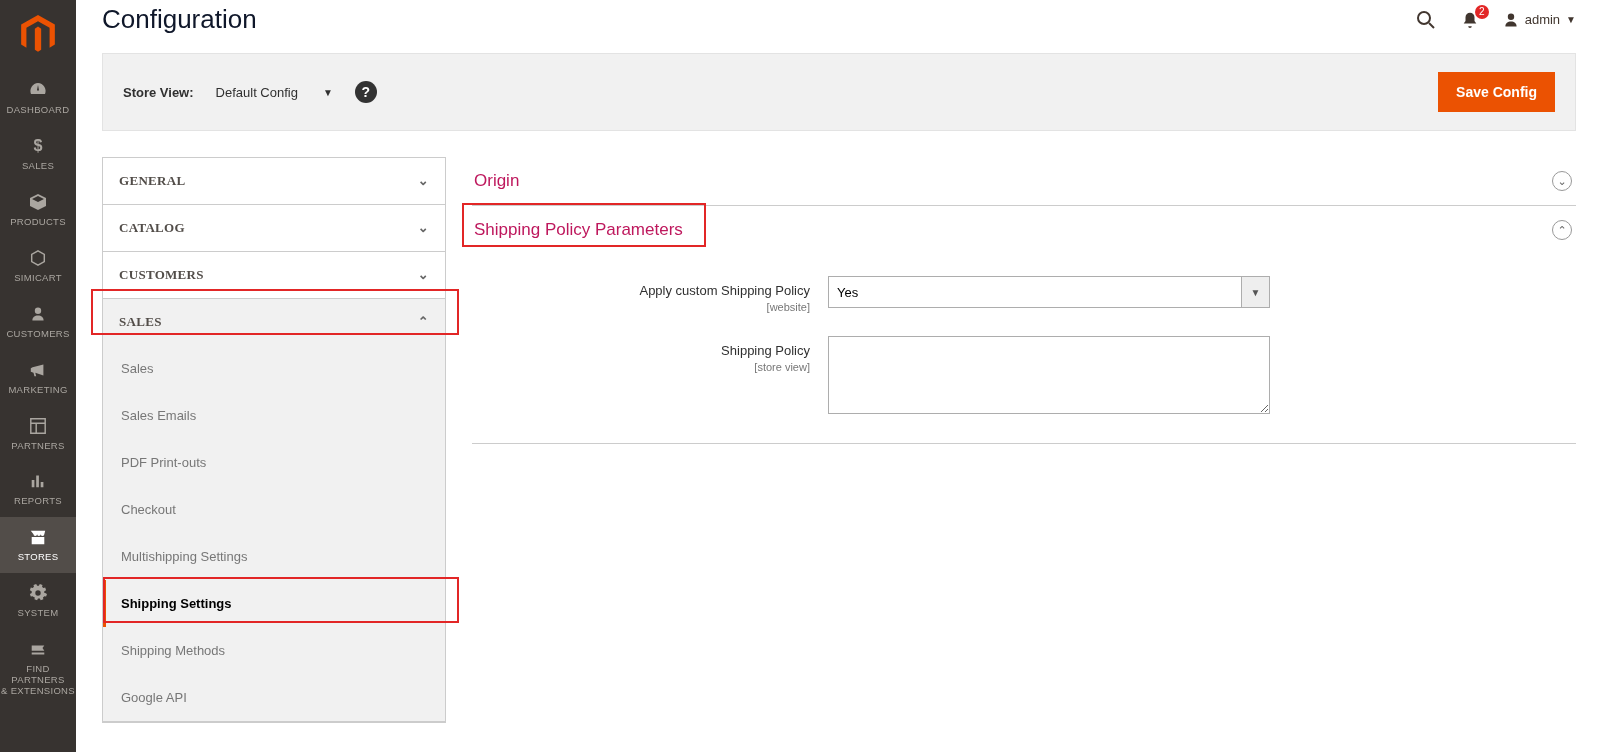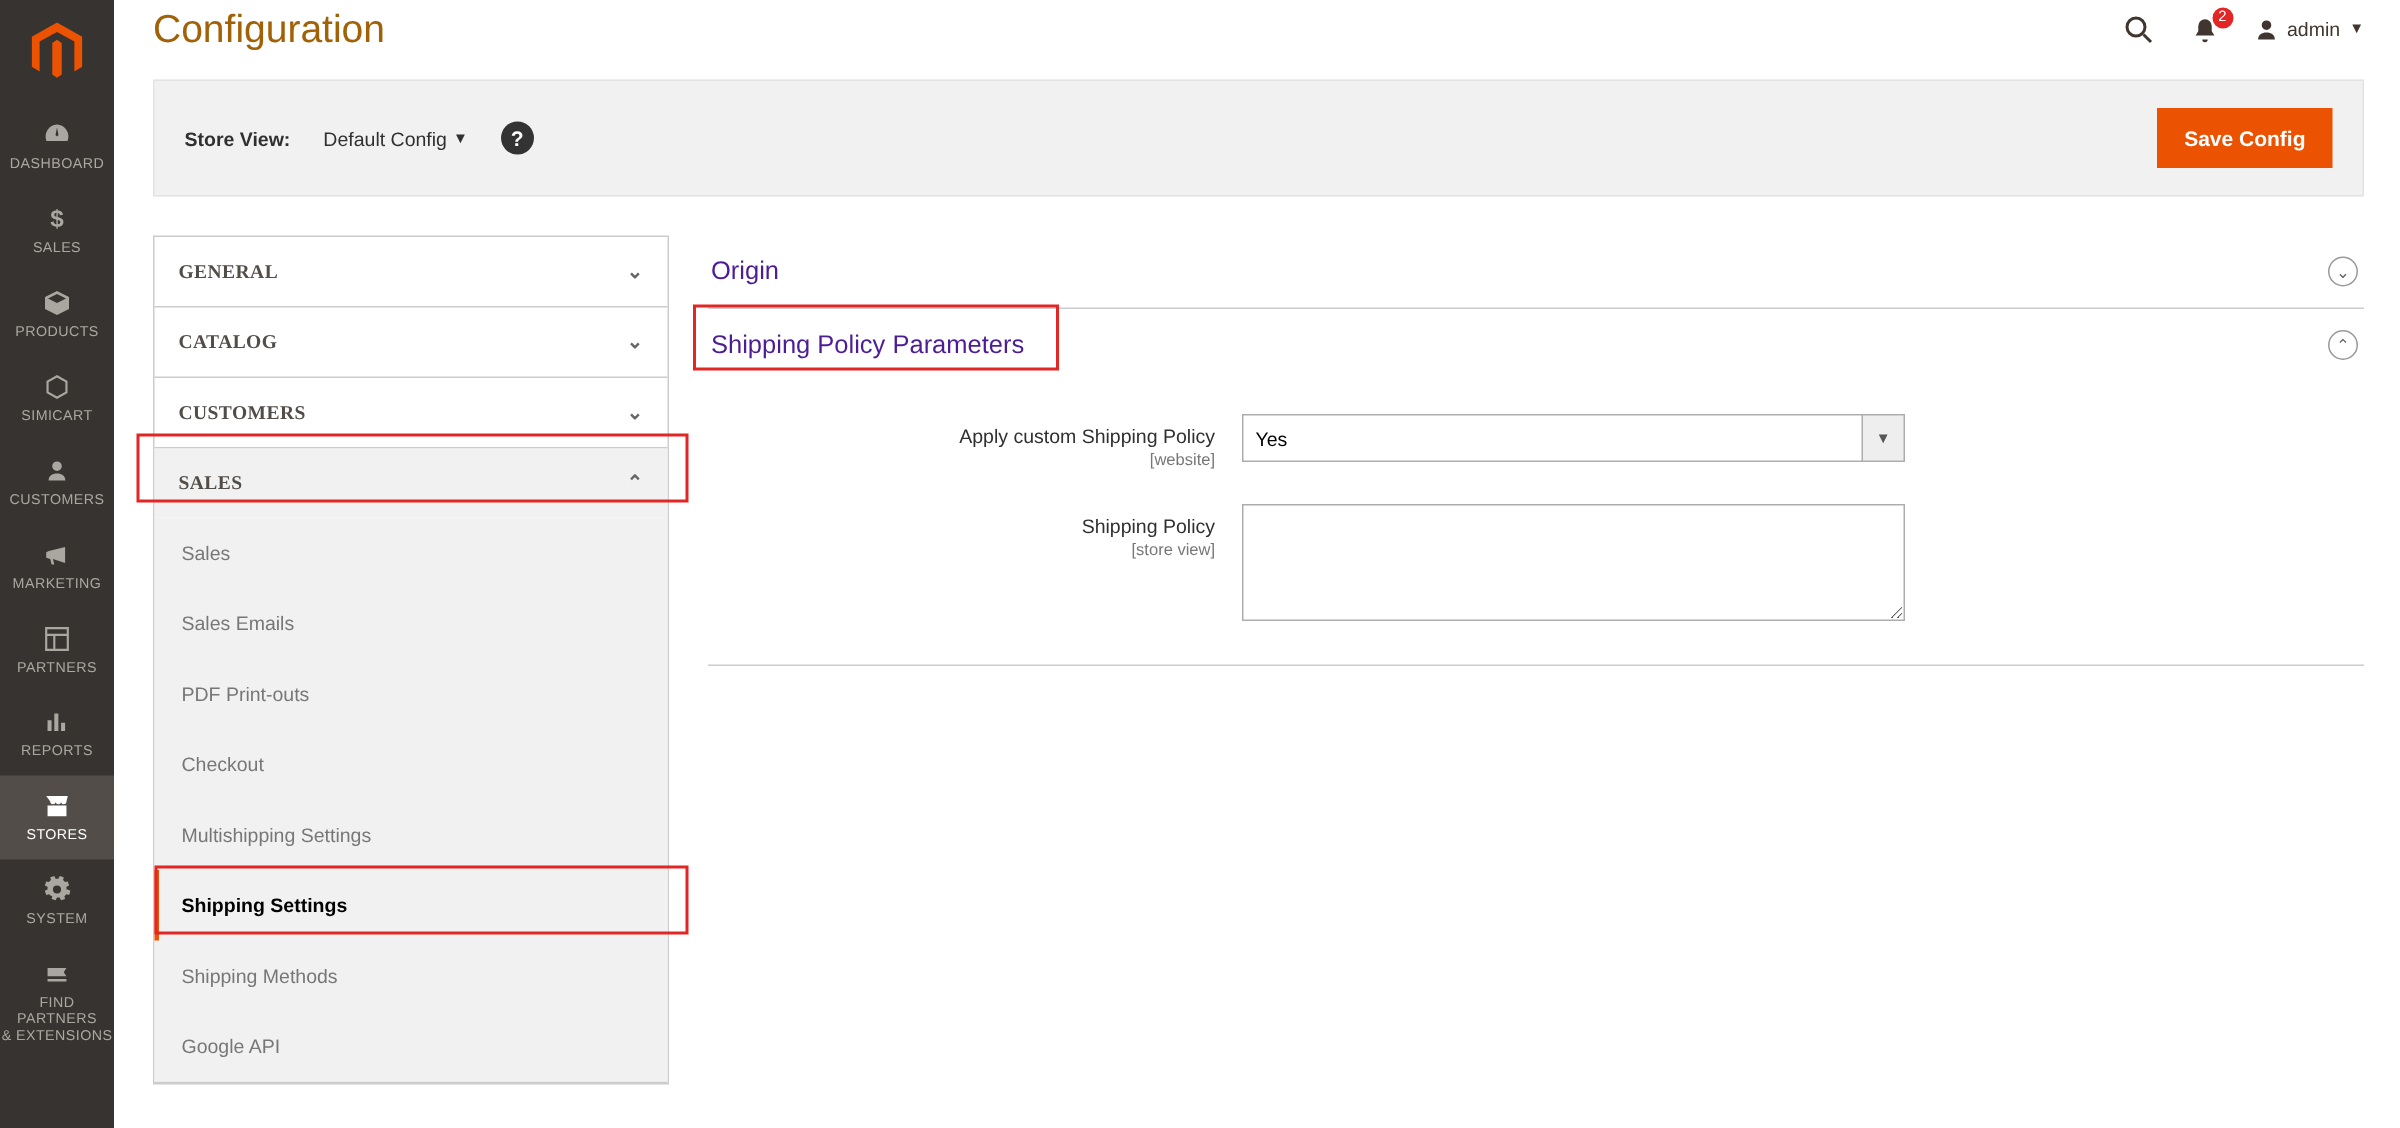--- a/index.html
+++ b/index.html
@@ -12,32 +12,32 @@
   .sidenav .nav-item { width: 76px; padding: 9px 0 10px; display: flex; flex-direction: column; align-items: center; color: #aaa6a0; cursor: pointer; }
   .sidenav .nav-item.active { background: #524d49; color: #fff; }
   .sidenav .nav-item .ic { width: 22px; height: 22px; display:flex; align-items:center; justify-content:center; margin-bottom: 4px; }
   .sidenav .nav-item .lbl { font-size: 9.5px; letter-spacing: 0.3px; text-align: center; line-height: 1.15; }
 
   
   .main { flex: 1; display:flex; flex-direction:column; min-width: 0; }
 
   
   .page-head { display:flex; align-items:center; justify-content:space-between; padding: 4px 24px 8px 26px; }
-  .page-title { font-size: 26px; font-weight: 300; color: #a16207; }
+  .page-title { font-size: 26px; font-weight: 300; color: #0f172a; }
   .head-tools { display:flex; align-items:center; gap: 22px; color:#41362f; }
   .head-tools .t { display:flex; align-items:center; justify-content:center; width:22px; height:22px; cursor:pointer; position:relative; }
   .head-tools .notif-badge { position:absolute; top:-4px; right:-8px; background:#e22626; color:#fff; font-size:10px; border-radius:8px; padding:0 4px; line-height:14px; min-width:14px; text-align:center; }
   .head-tools .admin { display:flex; align-items:center; gap:6px; font-size:13px; color:#41362f; cursor:pointer; }
   .head-tools .admin .caret { font-size:10px; }
 
   
   .sv-bar { margin: 10px 24px 0 26px; background:#f1f1f1; border:1px solid #e3e3e3; display:flex; align-items:center; justify-content:space-between; padding: 18px 20px; }
   .sv-left { display:flex; align-items:center; gap: 22px; }
   .sv-label { font-size:13px; color:#303030; font-weight:600; }
-  .sv-select { display:flex; align-items:center; gap:4px; cursor:pointer; font-size:13px; color:#303030; }
+  .sv-select { display:flex; align-items:center; gap:25px; cursor:pointer; font-size:13px; color:#303030; }
   .sv-select .caret { font-size:10px; }
   .sv-help { width:22px; height:22px; border-radius:50%; background:#333; color:#fff; display:flex; align-items:center; justify-content:center; font-weight:700; font-size:14px; cursor:pointer; }
   .btn-primary { background:#eb5202; color:#fff; border:0; padding:12px 18px; font-size:14px; font-weight:600; cursor:pointer; }
 
   
   .body { display:flex; padding: 26px 24px 26px 26px; gap: 26px; align-items:flex-start; }
   .cfg-nav { width: 344px; border:1px solid #ccc; background:#fff; flex-shrink:0; }
   .cfg-group { border-bottom:1px solid #ccc; }
   .cfg-group:last-child { border-bottom:0; }
   .cfg-group-head { display:flex; align-items:center; justify-content:space-between; padding: 15px 16px; color:#524d49; font-size:13px; font-weight:600; letter-spacing:0.3px; cursor:pointer;font-family:Liberation Serif, serif; }
@@ -45,21 +45,21 @@
   .cfg-group-head .chev { font-size:13px; color:#666; }
   .cfg-sub { background:#f1f1f1; }
   .cfg-sub-item { padding: 16px 18px 16px 18px; font-size:13px; color:#777; cursor:pointer; }
   .cfg-sub-item.active { color:#000; font-weight:600; border-left:3px solid #eb5202; padding-left:15px; background:#fff0e6; background:#f8f8f8; }
   .cfg-sub-item.active { background:#f1f1f1; }
   .cfg-sub-item.active { border-left:3px solid #eb5202; }
 
   .cfg-content { flex:1; min-width:0; }
   .sect { border-bottom:1px solid #ccc; }
   .sect-head { display:flex; align-items:center; justify-content:space-between; padding: 14px 4px 14px 2px; cursor:pointer; }
-  .sect-title { font-size:17px; color:#4c1d95; }
+  .sect-title { font-size:17px; color:#be185d; }
   .sect-toggle { width:20px; height:20px; border:1px solid #999; border-radius:50%; display:flex; align-items:center; justify-content:center; color:#666; font-size:11px; }
 
   .form { padding: 22px 0 6px 0; }
   .frow { display:flex; align-items:flex-start; margin-bottom: 20px; }
   .frow .lab { width: 356px; text-align:right; padding-right:18px; color:#303030; font-size:13px; line-height:1.4; padding-top:6px; }
   .frow .scope { display:block; color:#777; font-size:11px; }
   .frow .ctrl { width: 442px; }
   .select-wrap { display:flex; }
   .select-wrap select { flex:1; height:32px; border:1px solid #adadad; padding:0 8px; font-size:13px; background:#fff; appearance:none; }
   .select-wrap .dd { width:28px; height:32px; border:1px solid #adadad; border-left:0; background:#eee; display:flex; align-items:center; justify-content:center; font-size:10px; color:#555; }

